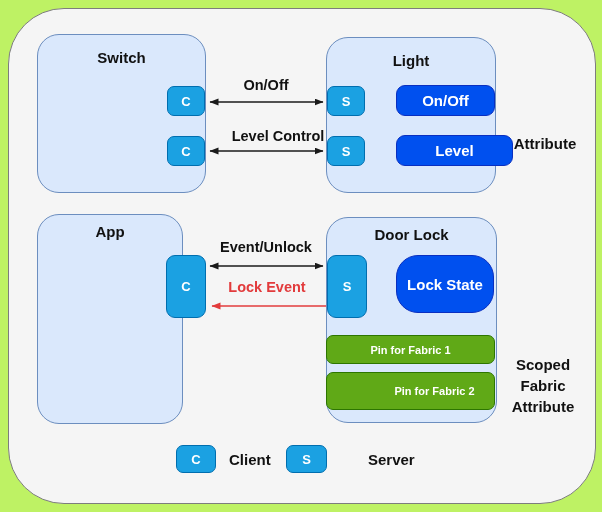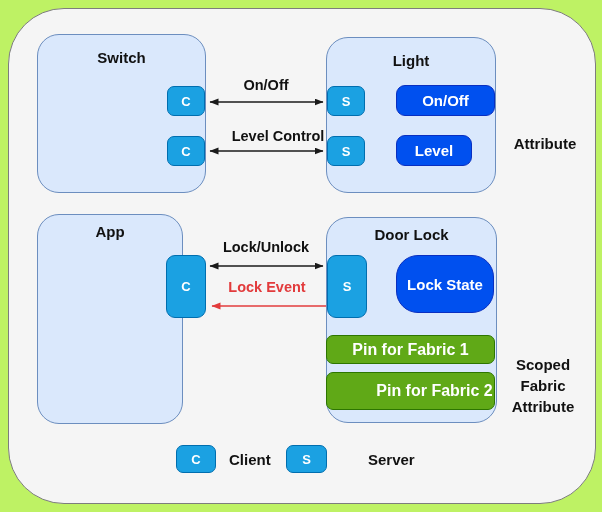--- a/index.html
+++ b/index.html
@@ -29,21 +29,21 @@
     color:#ffffff;font-weight:700;font-size:13px;display:flex;align-items:center;justify-content:center;
     box-sizing:border-box;
   }
   .attr-btn{
     position:absolute;background:#0050EF;border:1px solid #0a2fc0;border-radius:9px;
     color:#ffffff;font-weight:700;font-size:15px;display:flex;align-items:center;justify-content:center;
     box-sizing:border-box;
   }
   .pin-btn{
     position:absolute;background:#60A917;border:1px solid #2D7600;border-radius:7px;
-    color:#ffffff;font-weight:700;font-size:16px;display:flex;align-items:center;justify-content:center;
+    color:#ffffff;font-weight:700;font-size:11px;display:flex;align-items:center;justify-content:center;
     box-sizing:border-box;
   }
   .arrow-label{
     position:absolute;transform:translateX(-50%);white-space:nowrap;
     font-size:14.5px;font-weight:700;color:#111;
   }
   .red-label{color:#E23B3C;}
   .side-label{
     position:absolute;transform:translateX(-50%);text-align:center;
     font-size:15px;font-weight:700;color:#111;line-height:21px;white-space:nowrap;margin-top:13px;
@@ -64,21 +64,21 @@
   </div>
   <div class="cs" style="left:167px;top:86px;width:38px;height:30px;">C</div>
   <div class="cs" style="left:167px;top:136px;width:38px;height:30px;">C</div>
 
   <div class="device box-light">
     <div class="device-title mt-top">Light</div>
   </div>
   <div class="cs" style="left:327px;top:86px;width:38px;height:30px;">S</div>
   <div class="cs" style="left:327px;top:136px;width:38px;height:30px;">S</div>
   <div class="attr-btn" style="left:396px;top:85px;width:99px;height:31px;">On/Off</div>
-  <div class="attr-btn" style="left:396px;top:135px;width:76px;height:31px;">Level</div>
+  <div class="attr-btn" style="left:396px;top:135px;width:117px;height:31px;">Level</div>
 
   <div class="device box-app">
     <div class="device-title mt-bot">App</div>
   </div>
   <div class="cs" style="left:166px;top:255px;width:40px;height:63px;border-radius:9px;">C</div>
 
   <div class="device box-doorlock">
     <div class="device-title mt-bot">Door Lock</div>
   </div>
   <div class="cs" style="left:327px;top:255px;width:40px;height:63px;border-radius:9px;">S</div>
@@ -96,21 +96,21 @@
       </marker>
     </defs>
     <line x1="210" y1="102" x2="323" y2="102" stroke="#1A1A1A" stroke-width="1.6" marker-start="url(#ah-black)" marker-end="url(#ah-black)"></line>
     <line x1="210" y1="151" x2="323" y2="151" stroke="#1A1A1A" stroke-width="1.6" marker-start="url(#ah-black)" marker-end="url(#ah-black)"></line>
     <line x1="210" y1="266" x2="323" y2="266" stroke="#1A1A1A" stroke-width="1.6" marker-start="url(#ah-black)" marker-end="url(#ah-black)"></line>
     <line x1="326" y1="306" x2="212" y2="306" stroke="#E23B3C" stroke-width="1.6" marker-end="url(#ah-red)"></line>
   </svg>
 
   <div class="arrow-label" style="left:266px;top:77px;">On/Off</div>
   <div class="arrow-label" style="left:266px;top:128px;margin-left:12px;">Level Control</div>
-  <div class="arrow-label" style="left:266px;top:239px;">Lock/Unlock</div>
+  <div class="arrow-label" style="left:266px;top:239px;">Event/Unlock</div>
   <div class="arrow-label red-label" style="left:267px;top:279px;">Lock Event</div>
 
   <div class="side-label" style="left:545px;top:120px;">Attribute</div>
   <div class="side-label" style="left:543px;top:341px;">
     <div>Scoped</div>
     <div>Fabric</div>
     <div>Attribute</div>
   </div>
 
   <div class="cs" style="left:176px;top:445px;width:40px;height:28px;">C</div>

